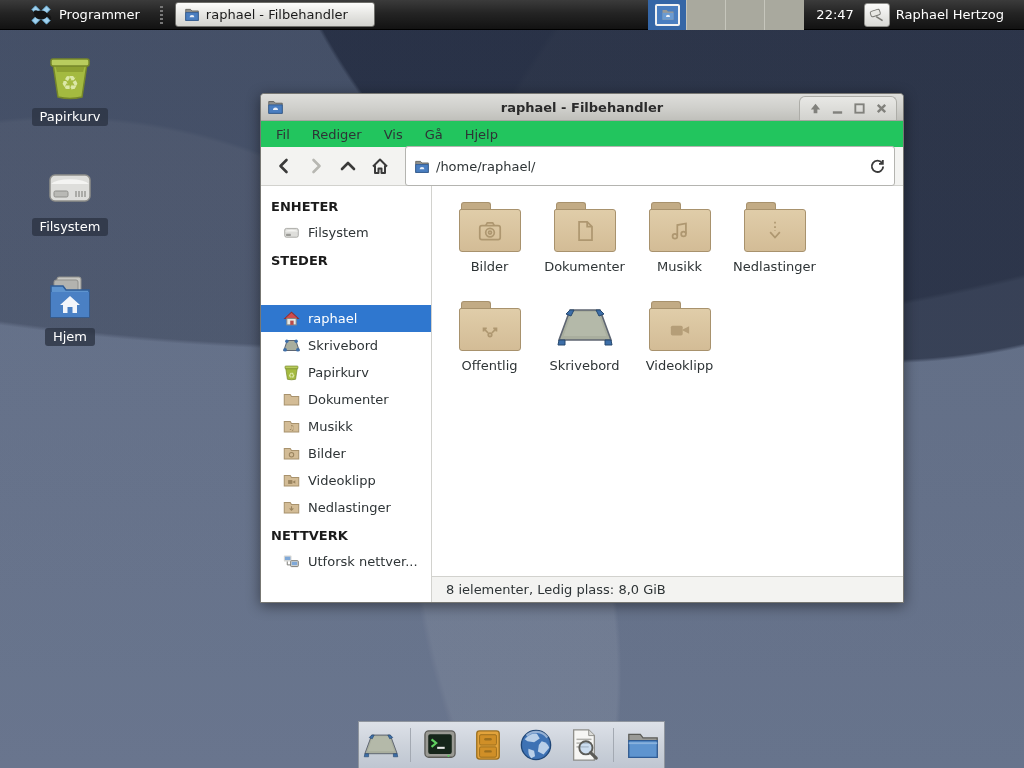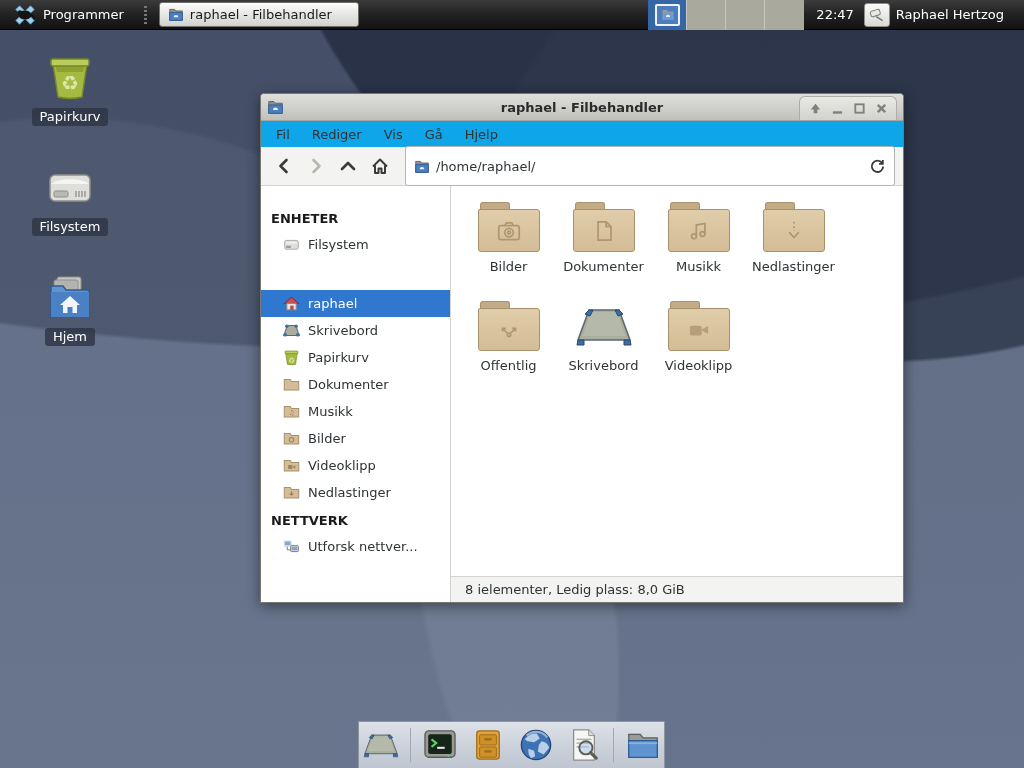--- a/index.html
+++ b/index.html
@@ -12,21 +12,21 @@
       radial-gradient(ellipse 1250px 520px at 38% -22%, rgba(26,33,52,0.30) 0 99.2%, rgba(26,33,52,0) 100%),
       radial-gradient(circle 560px at 6% 88%, rgba(255,255,255,0.07) 0 99.2%, rgba(255,255,255,0) 100%),
       radial-gradient(circle 760px at 114% 62%, rgba(255,255,255,0.06) 0 99.2%, rgba(255,255,255,0) 100%),
       linear-gradient(180deg,#57647d 0%,#5a6781 55%,#5e6b85 100%);
   }
 
   
   .panel { position:absolute; left:0; top:0; width:1024px; height:30px;
     background:linear-gradient(180deg,#3b3b3b 0%,#242424 45%,#121212 100%);
     display:flex; align-items:center; color:#fff; border-bottom:1px solid #000; }
-  .panel-left { display:flex; align-items:center; gap:6px; padding-left:8px;justify-content:space-between; }
+  .panel-left { display:flex; align-items:center; gap:6px; padding-left:24px;justify-content:space-between; }
   .appmenu { display:flex; align-items:center; gap:7px; padding:3px 6px; cursor:default; }
   .appmenu-label { color:#fff; }
   .grip { width:6px; height:18px; margin-left:8px;
     background:repeating-linear-gradient(180deg,#777 0 2px,transparent 2px 4px);
     width:3px; }
   .taskbtn { display:flex; align-items:center; gap:6px; margin-left:6px; height:25px; width:200px;
     background:linear-gradient(180deg,#fdfdfc 0%,#e8e8e5 45%,#d2d2ce 100%);
     border:1px solid #6f6f6b; border-radius:3px; color:#1a1a1a; padding:0 8px; }
   .panel-right { margin-left:auto; display:flex; align-items:center; height:36px; }
   .pager { display:flex; height:30px; }
@@ -51,30 +51,30 @@
     border:1px solid #777773; border-radius:4px 4px 0 0; background:#f3f3f1;
     box-shadow:0 3px 14px rgba(0,0,0,0.45); display:flex; flex-direction:column; }
   .titlebar { height:27px; background:linear-gradient(180deg,#dededb 0%,#cfcfcb 55%,#c0c0bb 100%);
     border-bottom:1px solid #a5a5a0; border-radius:4px 4px 0 0;
     display:flex; align-items:center; padding:0 6px; position:relative; }
   .title-text { position:absolute; left:0; right:0; text-align:center; font-weight:bold; color:#2b2b2b; }
   .wbtns { margin-left:auto; display:flex; align-items:center; gap:4px; z-index:1;
     background:linear-gradient(180deg,#e8e8e5,#d2d2ce); border:1px solid #adada8; border-bottom:none;
     border-radius:6px 6px 0 0; height:24px; align-self:flex-end; padding:0 6px; }
   .wbtn { width:18px; height:18px; display:flex; align-items:center; justify-content:center; }
-  .menubar { height:26px; background:#0ea5e9; display:flex; align-items:center; padding-left:4px; }
+  .menubar { height:26px; background:#22c55e; display:flex; align-items:center; padding-left:4px; }
   .menu-item { padding:4px 11px; }
   .toolbar { height:39px; background:#f3f3f1; border-bottom:1px solid #d2d2ce;
     display:flex; align-items:center; gap:2px; padding:0 8px; }
   .tool-btn { width:30px; height:28px; display:flex; align-items:center; justify-content:center; border-radius:3px; }
   .pathbar { flex:1; height:40px; margin-left:8px; background:#fff; border:1px solid #b4b4b0; border-radius:3px;
     display:flex; align-items:center; gap:6px; padding:0 8px; }
   .path-text { flex:1; }
   .body-row { flex:1; display:flex; min-height:0; }
-  .sidebar { width:190px; background:#fff; border-right:1px solid #d2d2ce; padding-top:18px; overflow:hidden; }
+  .sidebar { width:171px; background:#fff; border-right:1px solid #d2d2ce; padding-top:6px; overflow:hidden; }
   .side-header { font-weight:bold; color:#1b1b1b; padding:7px 10px 5px; }
   .side-item { height:27px; display:flex; align-items:center; gap:8px; padding-left:22px; }
   .side-item.selected { background:#2f77cf; color:#fff;margin-top:32px; }
   .side-item .lbl { white-space:nowrap; }
   .main-col { flex:1; display:flex; flex-direction:column; min-width:0; }
   .iconview { flex:1; background:#fff; padding:16px 0 0 10px;
     display:grid; grid-template-columns:repeat(4,95px); grid-auto-rows:99px; }
   .file { display:flex; flex-direction:column; align-items:center; gap:7px; }
   .statusbar { height:26px; background:#f3f3f1; border-top:1px solid #d2d2ce;
     display:flex; align-items:center; padding-left:14px; }
@@ -274,20 +274,21 @@
           <span class="si">
             <svg width="17" height="17" viewBox="0 0 50 50">
                 <rect x="5" y="13" width="40" height="26" rx="5" fill="#dededb" stroke="#8f8f8b" stroke-width="2"></rect>
                 <path d="M6 22 a20 7 0 0 1 38 0" fill="#f4f4f2"></path>
                 <rect x="9" y="29" width="14" height="6" rx="1.5" fill="#9a9a96"></rect>
               </svg>
           </span>
           <span class="lbl">Filsystem</span>
         </div>
 
+        <div class="side-header">STEDER</div>
         <div class="side-item selected">
           <span class="si">
             <svg width="17" height="17" viewBox="0 0 20 20">
                 <path d="M2 10 L10 2.5 L18 10 Z" fill="#cf4d4d" stroke="#8f2f2f" stroke-width="1.2"></path>
                 <rect x="4.5" y="10" width="11" height="7.5" fill="#e8e8e4" stroke="#8a8a86" stroke-width="1.2"></rect>
                 <rect x="8.5" y="12.5" width="4" height="5" fill="#b84a4a"></rect>
               </svg>
           </span>
           <span class="lbl">raphael</span>
         </div>

